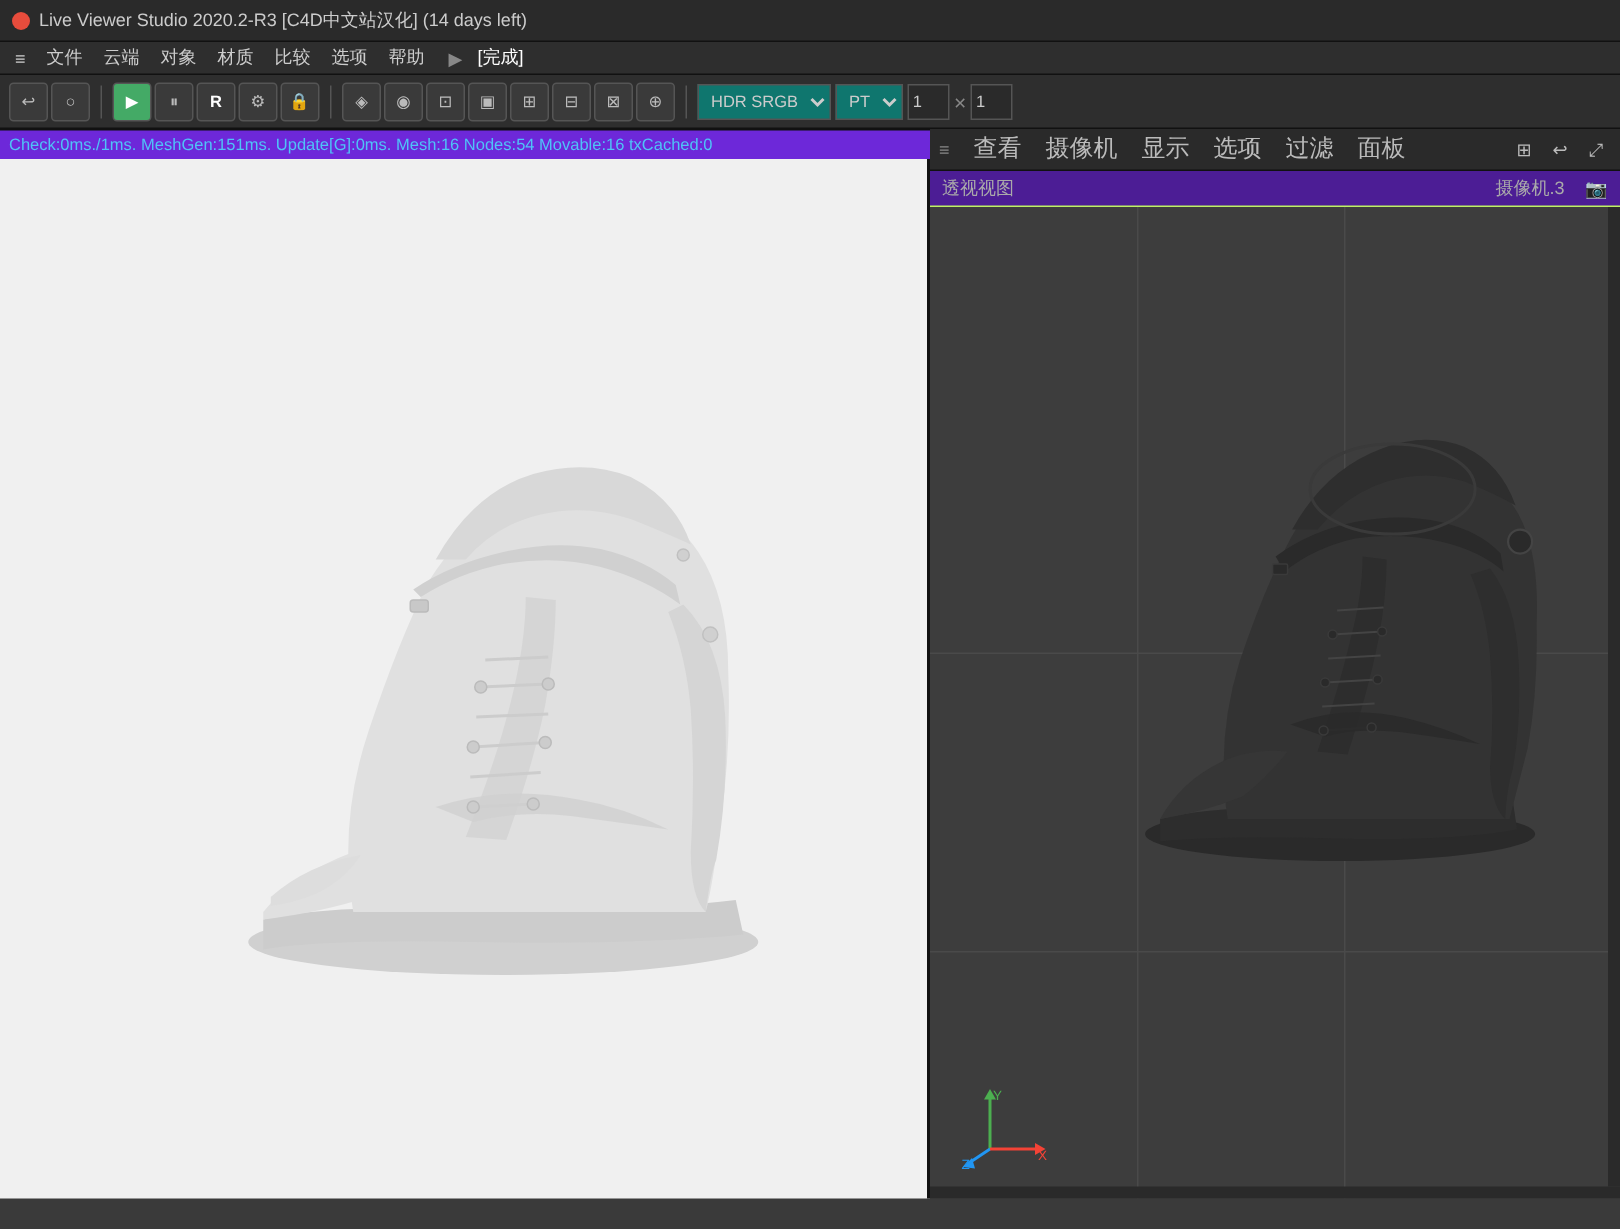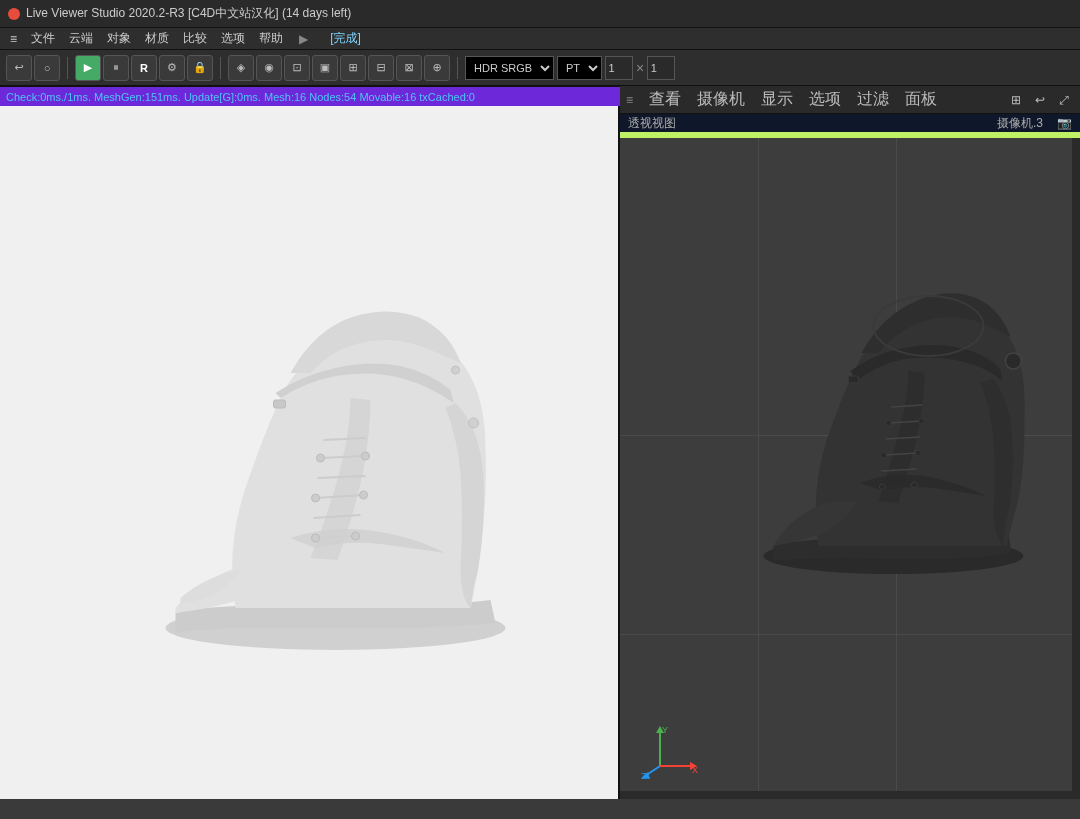--- a/index.html
+++ b/index.html
@@ -46,22 +46,22 @@
       border-bottom: 1px solid #111;
     }
     .menu-item {
       padding: 2px 6px;
       color: #ccc;
       font-size: 12px;
       cursor: pointer;
       white-space: nowrap;
     }
     .menu-status {
-      color: #7dd3fc;
-      margin-left: 16px;
+      color: #ffffff;
+      margin-left: 4px;
       padding: 2px 4px;
     }
 
     
     #toolbar {
       height: 36px;
       background: #2e2e2e;
       display: flex;
       align-items: center;
       padding: 0 6px;
@@ -81,21 +81,21 @@
     .toolbar-group {
       display: flex; gap: 2px;
       align-items: center;
     }
     .toolbar-separator {
       width: 1px; height: 22px;
       background: #555;
       margin: 0 4px;
     }
     .toolbar-select {
-      background: #000000;
+      background: #0f766e;
       border: 1px solid #555;
       color: #ccc;
       font-size: 11px;
       padding: 2px 4px;
       height: 24px;
       cursor: pointer;
     }
     .toolbar-num {
       background: #2a2a2a;
       border: 1px solid #555;
@@ -171,26 +171,26 @@
       width: 20px; height: 20px;
       color: #bbb;
       cursor: pointer;
       display: flex; align-items: center; justify-content: center;
       font-size: 12px;
     }
 
     
     #viewport-header {
       height: 24px;
-      background: #0f172a;
+      background: #4c1d95;
       display: flex;
       align-items: center;
       padding: 0 8px;
       gap: 8px;
-      border-bottom: 6px solid #bef264;
+      border-bottom: 1px solid #bef264;
       text-align: right;
     }
     #viewport-label {
       color: #aaa;
       font-size: 12px;
     }
     #camera-label {
       color: #aaa;
       font-size: 12px;
       margin-left: auto;

